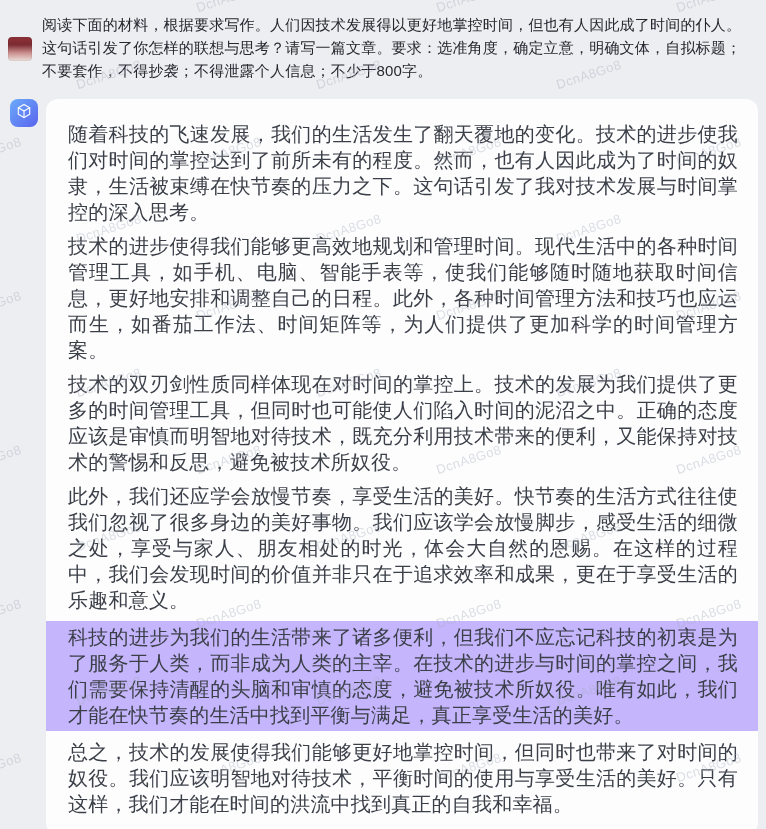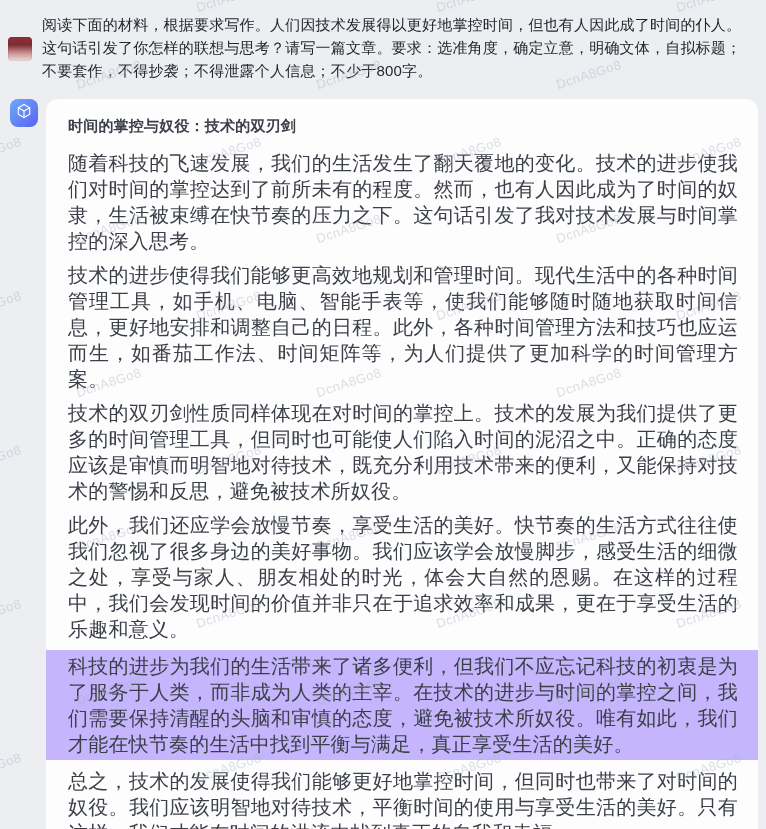--- a/index.html
+++ b/index.html
@@ -133,21 +133,20 @@
         <svg width="18" height="18" viewBox="0 0 24 24" fill="none" stroke="#ffffff" stroke-width="1.5" stroke-linejoin="round" stroke-linecap="round">
           <path d="M12 3.2 L19.6 7.6 L19.6 16.4 L12 20.8 L4.4 16.4 L4.4 7.6 Z"></path>
           <path d="M4.4 7.6 L12 12 L19.6 7.6"></path>
           <path d="M12 12 L12 20.8"></path>
         </svg>
       </span>
     </div>
 
     <div class="ai-col">
       <div class="card">
-        <h3>时间的掌控与奴役：技术的双刃剑</h3>
         <p>随着科技的飞速发展，我们的生活发生了翻天覆地的变化。技术的进步使我们对时间的掌控达到了前所未有的程度。然而，也有人因此成为了时间的奴隶，生活被束缚在快节奏的压力之下。这句话引发了我对技术发展与时间掌控的深入思考。</p>
         <p>技术的进步使得我们能够更高效地规划和管理时间。现代生活中的各种时间管理工具，如手机、电脑、智能手表等，使我们能够随时随地获取时间信息，更好地安排和调整自己的日程。此外，各种时间管理方法和技巧也应运而生，如番茄工作法、时间矩阵等，为人们提供了更加科学的时间管理方案。</p>
         <p>技术的双刃剑性质同样体现在对时间的掌控上。技术的发展为我们提供了更多的时间管理工具，但同时也可能使人们陷入时间的泥沼之中。正确的态度应该是审慎而明智地对待技术，既充分利用技术带来的便利，又能保持对技术的警惕和反思，避免被技术所奴役。</p>
         <p>此外，我们还应学会放慢节奏，享受生活的美好。快节奏的生活方式往往使我们忽视了很多身边的美好事物。我们应该学会放慢脚步，感受生活的细微之处，享受与家人、朋友相处的时光，体会大自然的恩赐。在这样的过程中，我们会发现时间的价值并非只在于追求效率和成果，更在于享受生活的乐趣和意义。</p>
         <p class="highlight">科技的进步为我们的生活带来了诸多便利，但我们不应忘记科技的初衷是为了服务于人类，而非成为人类的主宰。在技术的进步与时间的掌控之间，我们需要保持清醒的头脑和审慎的态度，避免被技术所奴役。唯有如此，我们才能在快节奏的生活中找到平衡与满足，真正享受生活的美好。</p>
         <p>总之，技术的发展使得我们能够更好地掌控时间，但同时也带来了对时间的奴役。我们应该明智地对待技术，平衡时间的使用与享受生活的美好。只有这样，我们才能在时间的洪流中找到真正的自我和幸福。</p>
       </div>
 
     </div>
   </div>

